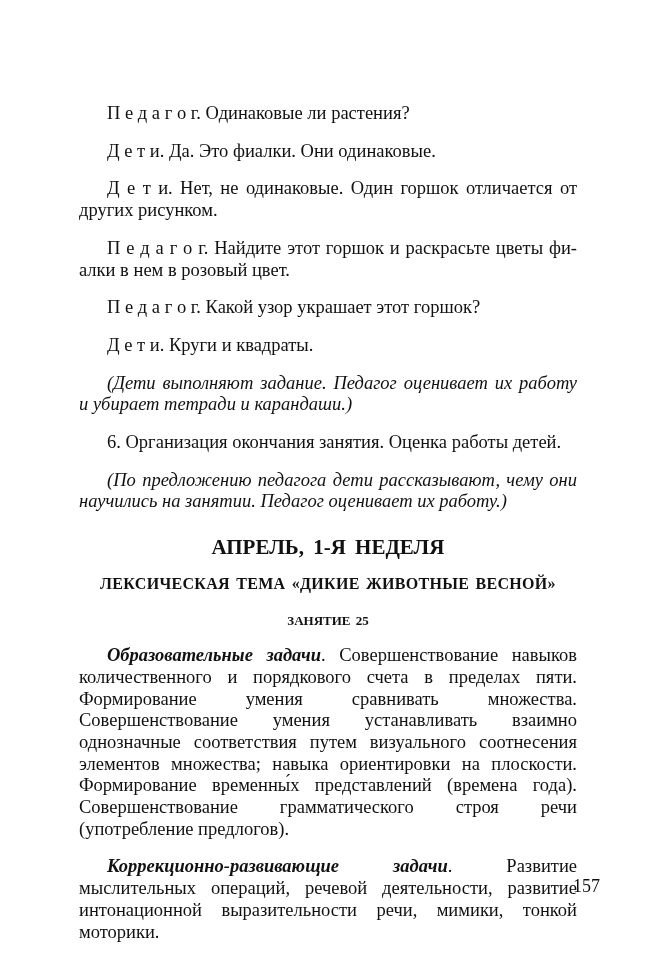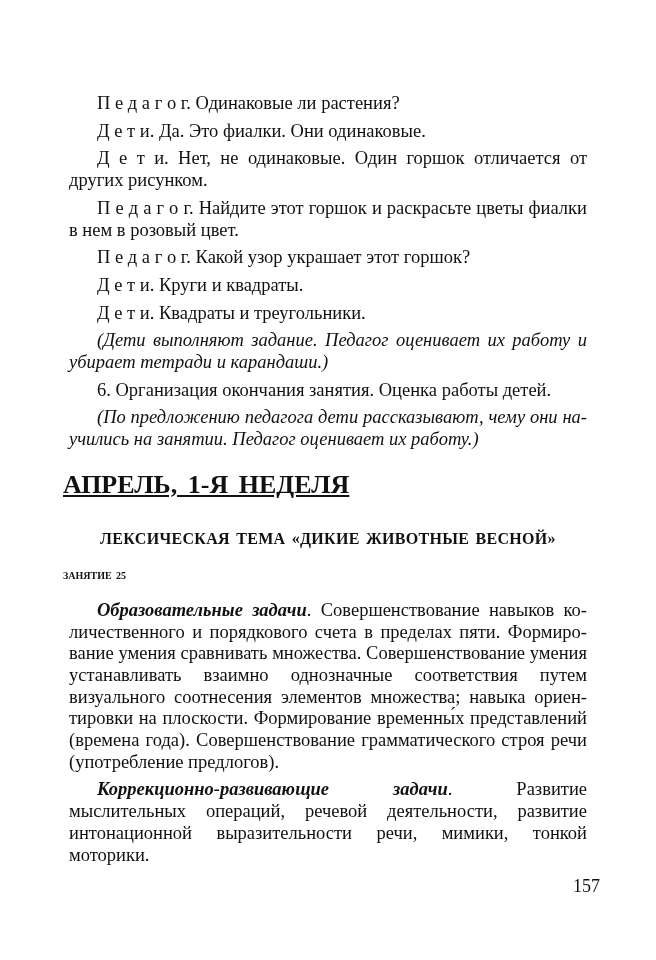--- a/index.html
+++ b/index.html
@@ -50,50 +50,51 @@
     top: 87px;
     width: 530px;
     z-index: 2;
     font-size: 18.5px;
     line-height: 21.7px;
     text-align: justify;
     hyphens: manual;
     -webkit-hyphens: manual;
   }
   .textblock p {
-    margin: 6px;
+    margin: 16px;
     text-indent: 28px;
   }
   .italic { font-style: italic; }
   .bold   { font-weight: normal; }
   .boldital { font-weight: bold; font-style: italic; }
   h1.week {
     margin: 22px 0 0 0;
-    font-size: 26px;
+    font-size: 21px;
     line-height: 24px;
     font-weight: bold;
+    text-align: center;
     text-indent: 0;
     word-spacing: 4px;
-    text-decoration: underline;
   }
   h2.theme {
-    margin: 32px 0 0 0;
+    margin: 15px 0 0 0;
     font-size: 16px;
     line-height: 20px;
     font-weight: bold;
     text-align: center;
     text-indent: 0;
     letter-spacing: 0.3px;
     word-spacing: 2px;
   }
   h3.lesson {
     margin: 17px 0 0 0;
-    font-size: 10px;
+    font-size: 13px;
     line-height: 19px;
     font-weight: bold;
+    text-align: center;
     text-indent: 0;
     word-spacing: 2px;
   }
   p.first-task { margin-top: 15px !important; }
   .pagenum {
     position: absolute;
     top: 876px;
     right: 56px;
     font-size: 18px;
     z-index: 2;
@@ -109,21 +110,20 @@
   <div class="wm wm-mid">WWW.CLEVER-TOY.RU</div>
 
   <div class="textblock">
 
     <p><span>П е д а г о г. Одинаковые ли растения?</span></p>
     <p><span>Д е т и. Да. Это фиалки. Они одинаковые.</span></p>
     <p><span>Д е т и. Нет, не одинаковые. Один горшок отличается от других рисунком.</span></p>
     <p><span>П е д а г о г. Найдите этот горшок и раскрасьте цветы фи­алки в нем в розовый цвет.</span></p>
     <p><span>П е д а г о г. Какой узор украшает этот горшок?</span></p>
     <p><span>Д е т и. Круги и квадраты.</span></p>
-    <p><span>Д е т и. Квадраты и треугольники.</span></p>
     <p class="italic"><span>(Дети выполняют задание. Педагог оценивает их работу и убирает тетради и карандаши.)</span></p>
 
     <p><span class="bold">6. Организация окончания занятия</span><span>. Оценка работы детей.</span></p>
     <p class="italic"><span>(По предложению педагога дети рассказывают, чему они на­учились на занятии. Педагог оценивает их работу.)</span></p>
 
     <h1 class="week">АПРЕЛЬ, 1-Я НЕДЕЛЯ</h1>
     <h2 class="theme">ЛЕКСИЧЕСКАЯ ТЕМА «ДИКИЕ ЖИВОТНЫЕ ВЕСНОЙ»</h2>
     <h3 class="lesson">ЗАНЯТИЕ 25</h3>
 
     <p class="first-task"><span class="boldital">Образовательные задачи</span><span>. Совершенствование навыков ко­личественного и порядкового счета в пределах пяти. Формиро­вание умения сравнивать множества. Совершенствование уме­ния устанавливать взаимно однозначные соответствия путем визуального соотнесения элементов множества; навыка ориен­тировки на плоскости. Формирование временны́х представле­ний (времена года). Совершенствование грамматического строя речи (употребление предлогов).</span></p>

